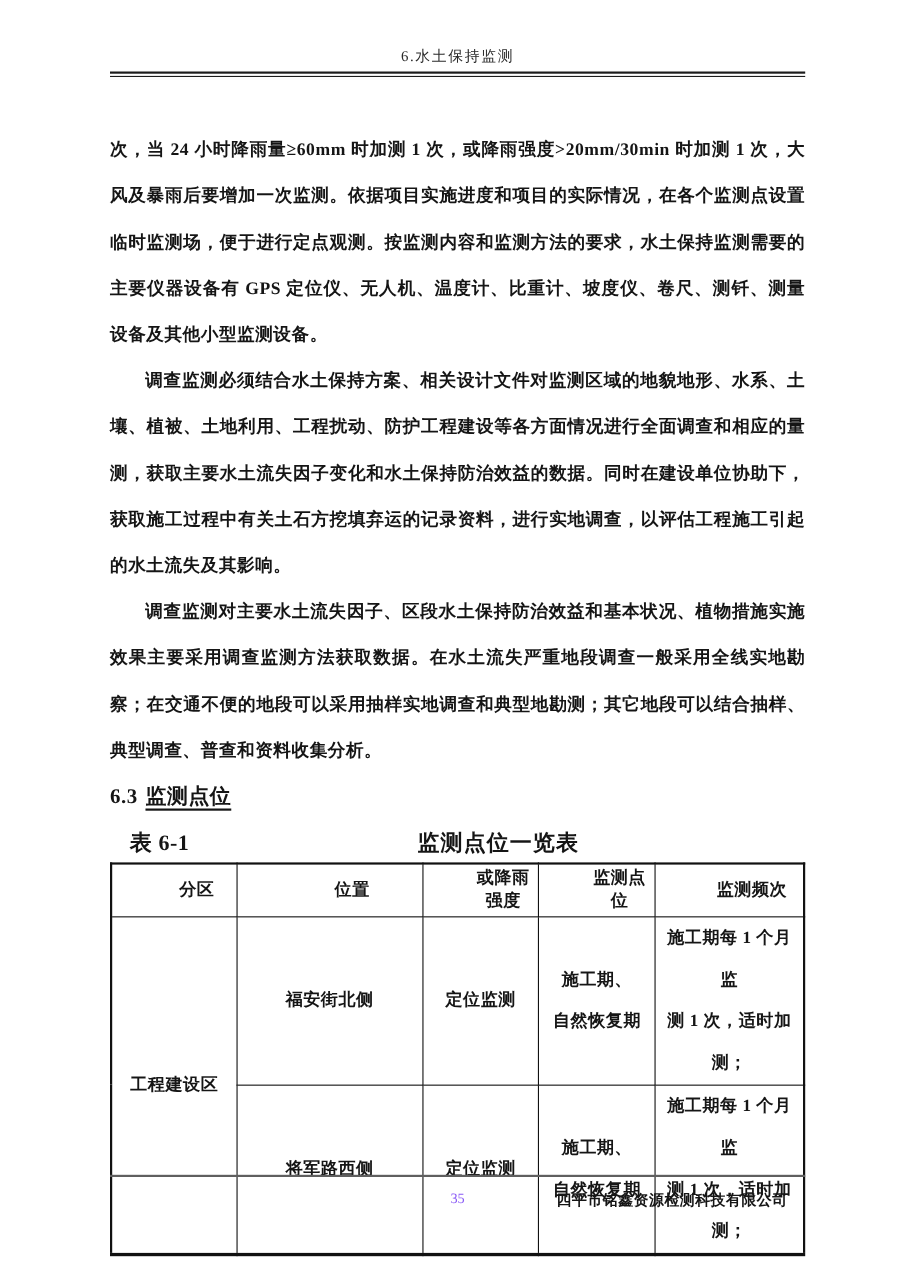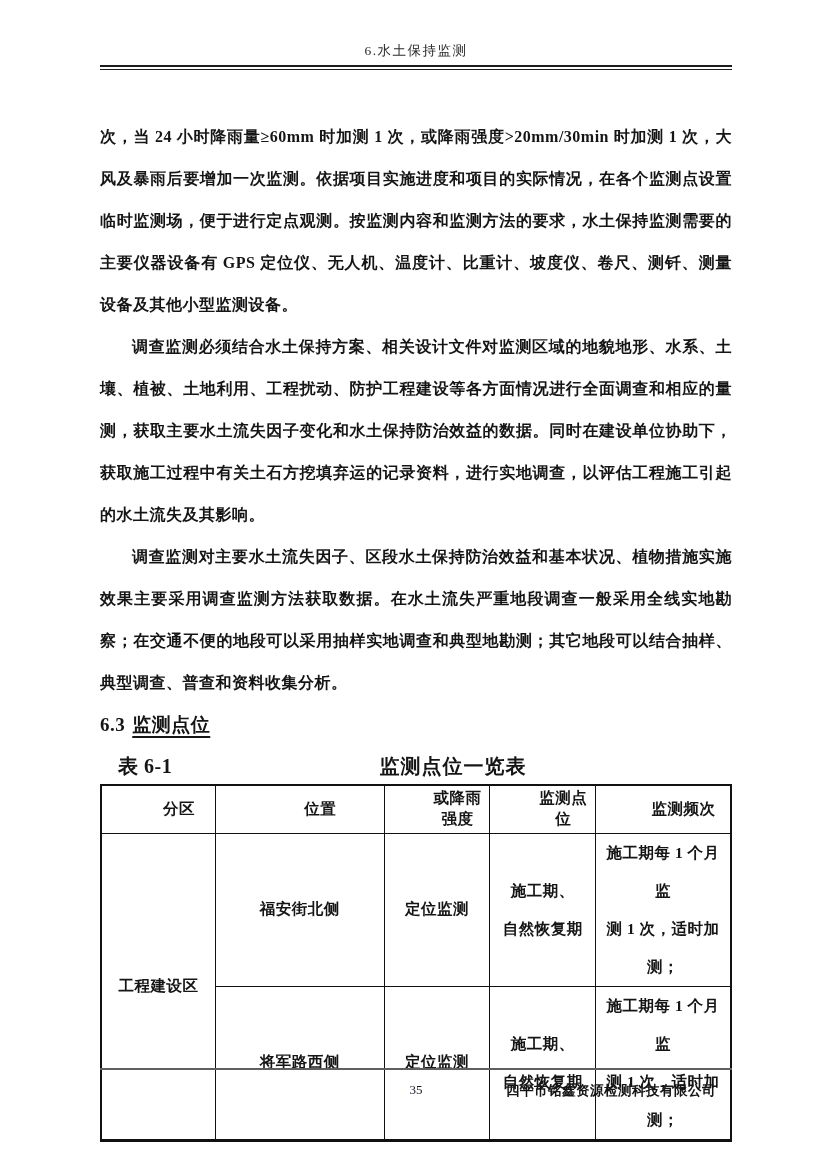--- a/index.html
+++ b/index.html
@@ -69,21 +69,21 @@
   .col-loc    { width: 29.4%; }
   .col-method { width: 15.6%; }
   .col-period { width: 15.6%; }
   .col-freq   { width: 22%; }
   td.multiline { white-space: pre-line; line-height: 38px; }
 
   
   .doc-footer { position: absolute; top: 1068px; left: 100px; width: 632px; }
   .footer-rule { border-top: 2px solid #5f5f5f; margin-bottom: 7px; }
   .footer-text { position: relative; font-size: 13px; height: 20px; }
-  .page-number { display: block; text-align: center; color: #0f172a; margin-top: 12px; }
+  .page-number { display: block; text-align: center; color: #8b5cf6; margin-top: 12px; }
   .company { position: absolute; right: 16px; top: 0; font-size: 13.5px; font-weight: 600; letter-spacing: 0.5px; }
 </style>
 </head>
 <body>
 
 <div class="page">
 
   <div class="doc-header">
     <div class="doc-header-title">6.水土保持监测</div>
     <div class="header-rule"></div>

